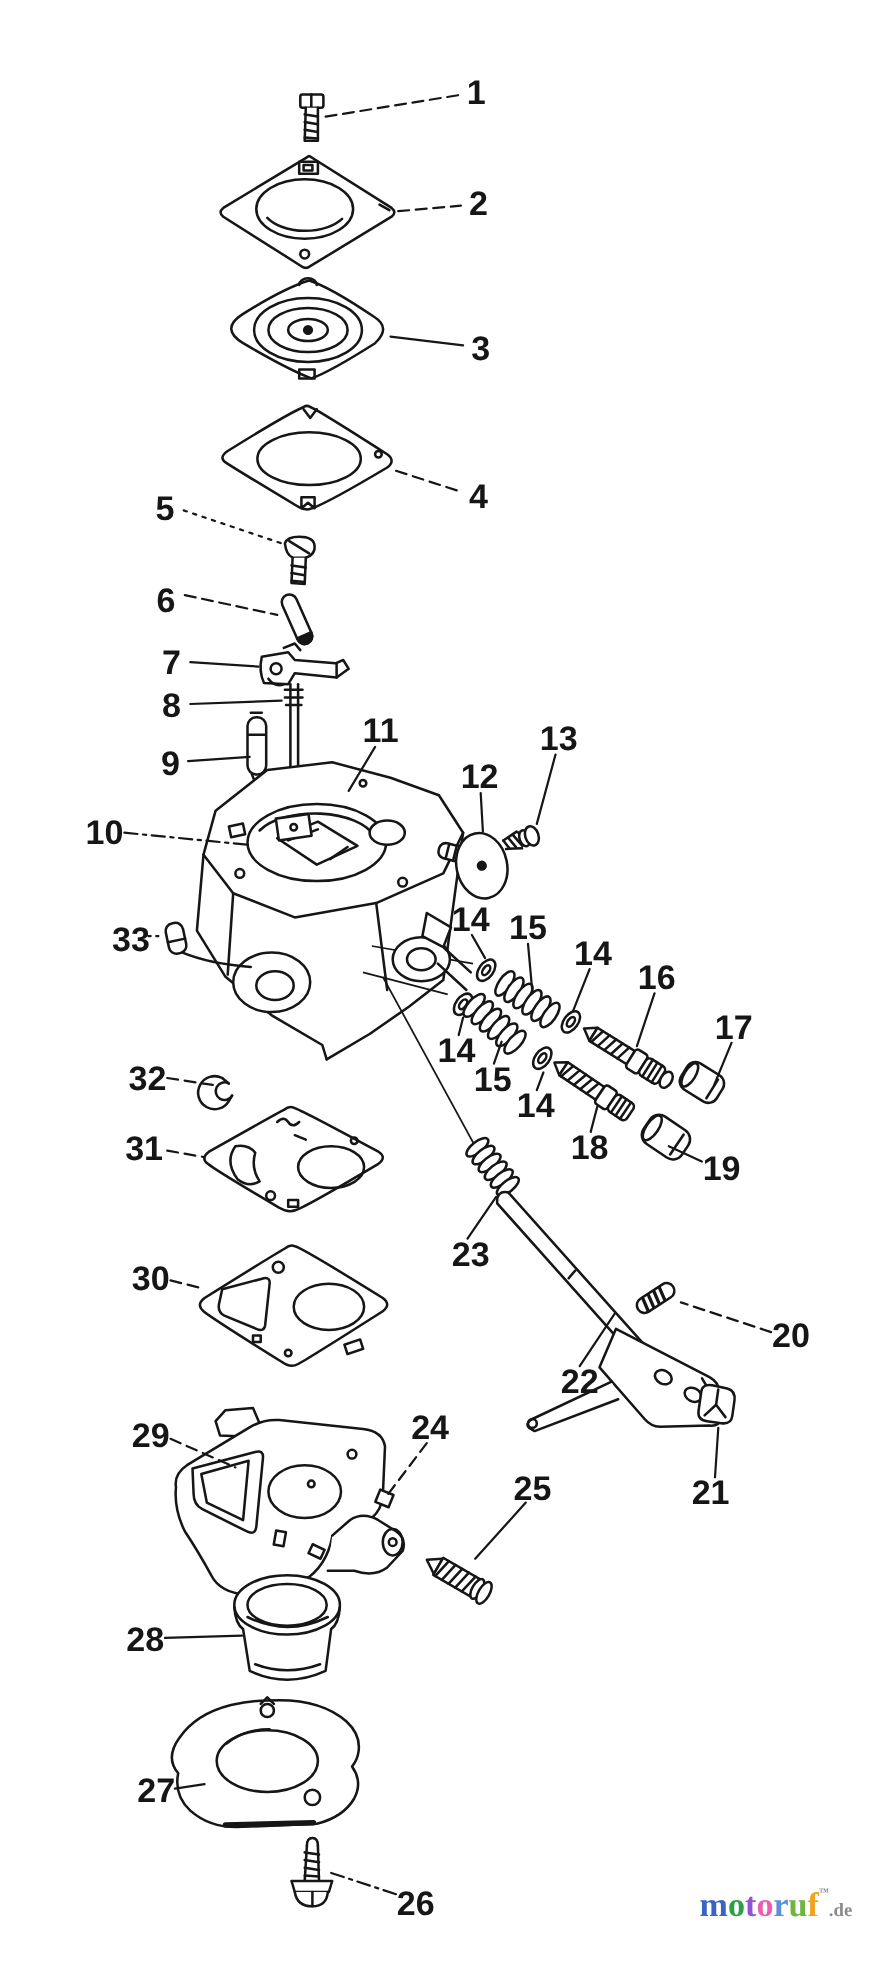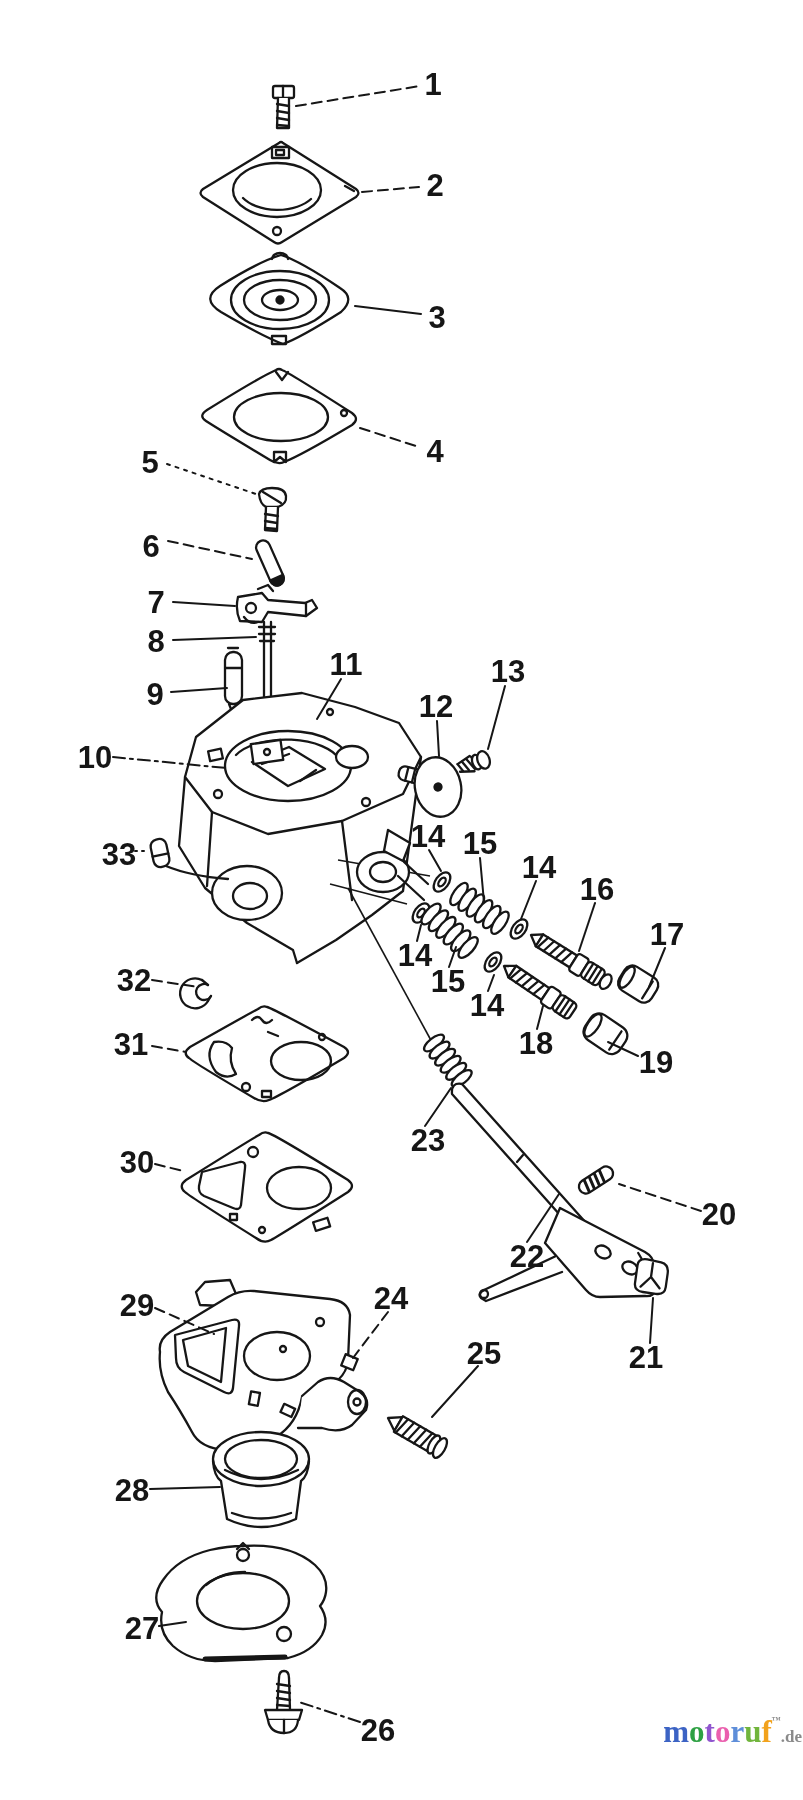--- a/index.html
+++ b/index.html
@@ -1,18 +1,18 @@
 <!DOCTYPE html>
 <html><head>
 <meta charset="utf-8">
 <style>
   html,body{margin:0;padding:0;background:#ffffff;}
   .stage{position:relative;width:803px;height:1800px;background:#ffffff;overflow:hidden;}
   .stage svg{position:absolute;left:0;top:0;}
-  .logo{position:absolute;left:636px;top:1716px;width:166px;text-align:right;
+  .logo{position:absolute;left:636px;top:1716px;width:166px;text-align:left;
         font-family:"Liberation Serif", serif;font-weight:bold;font-size:31px;
         line-height:1;white-space:nowrap;text-decoration:none;cursor:pointer;}
   .logo .tm{font-size:9px;vertical-align:19px;}
   .logo .suffix{font-size:17px;}
   text{user-select:none;}
 </style>
 </head>
 <body>
 
 <div class="stage">

